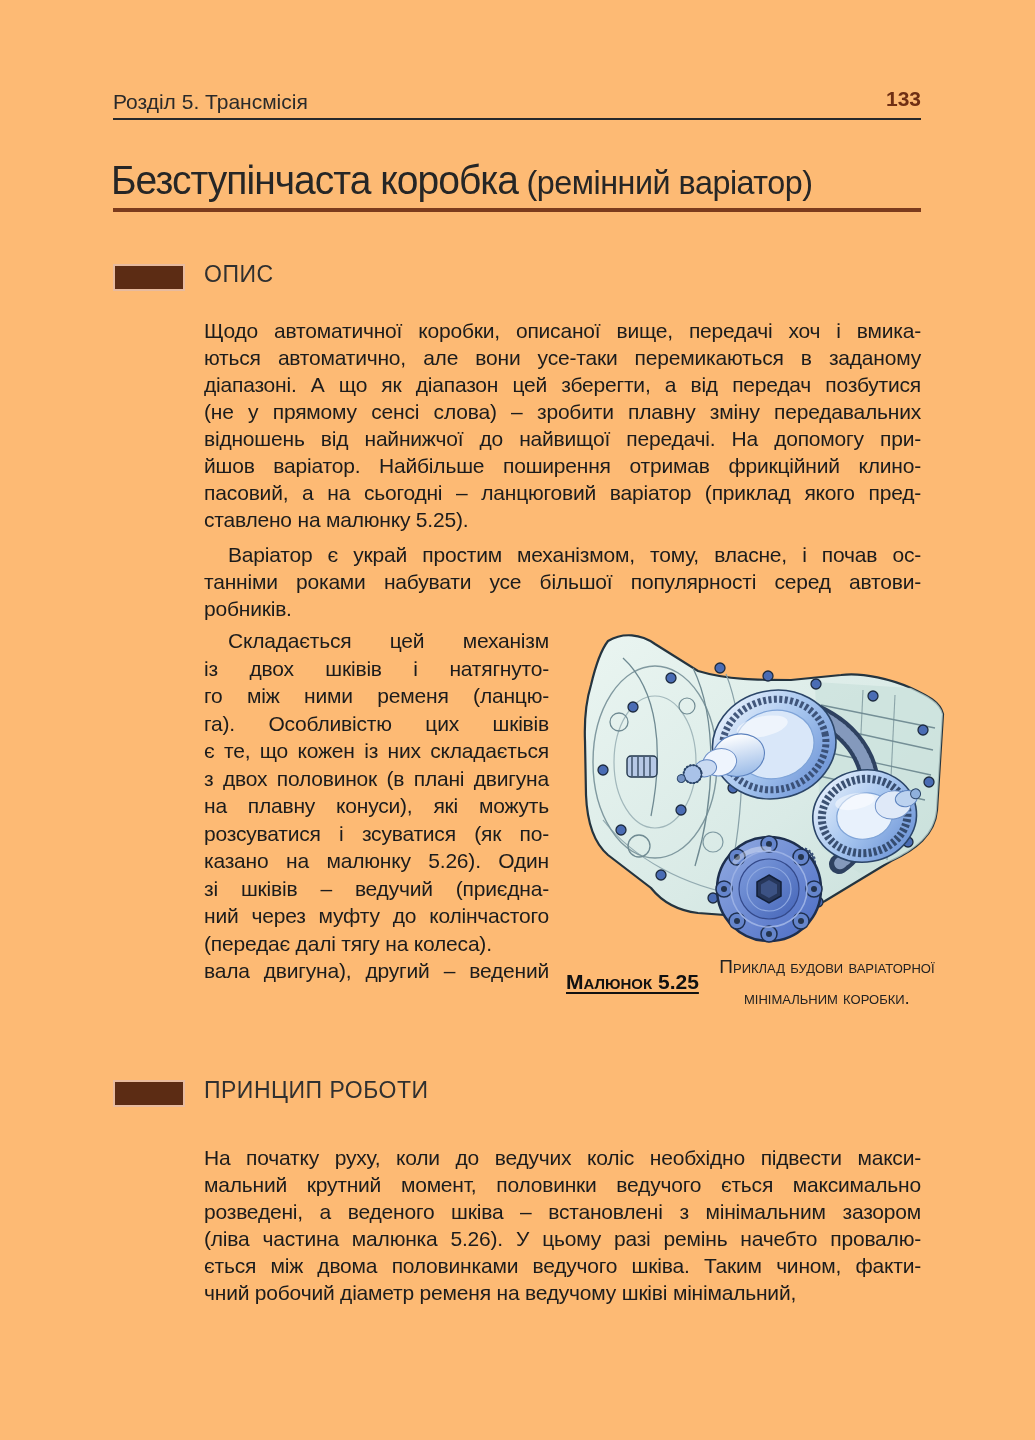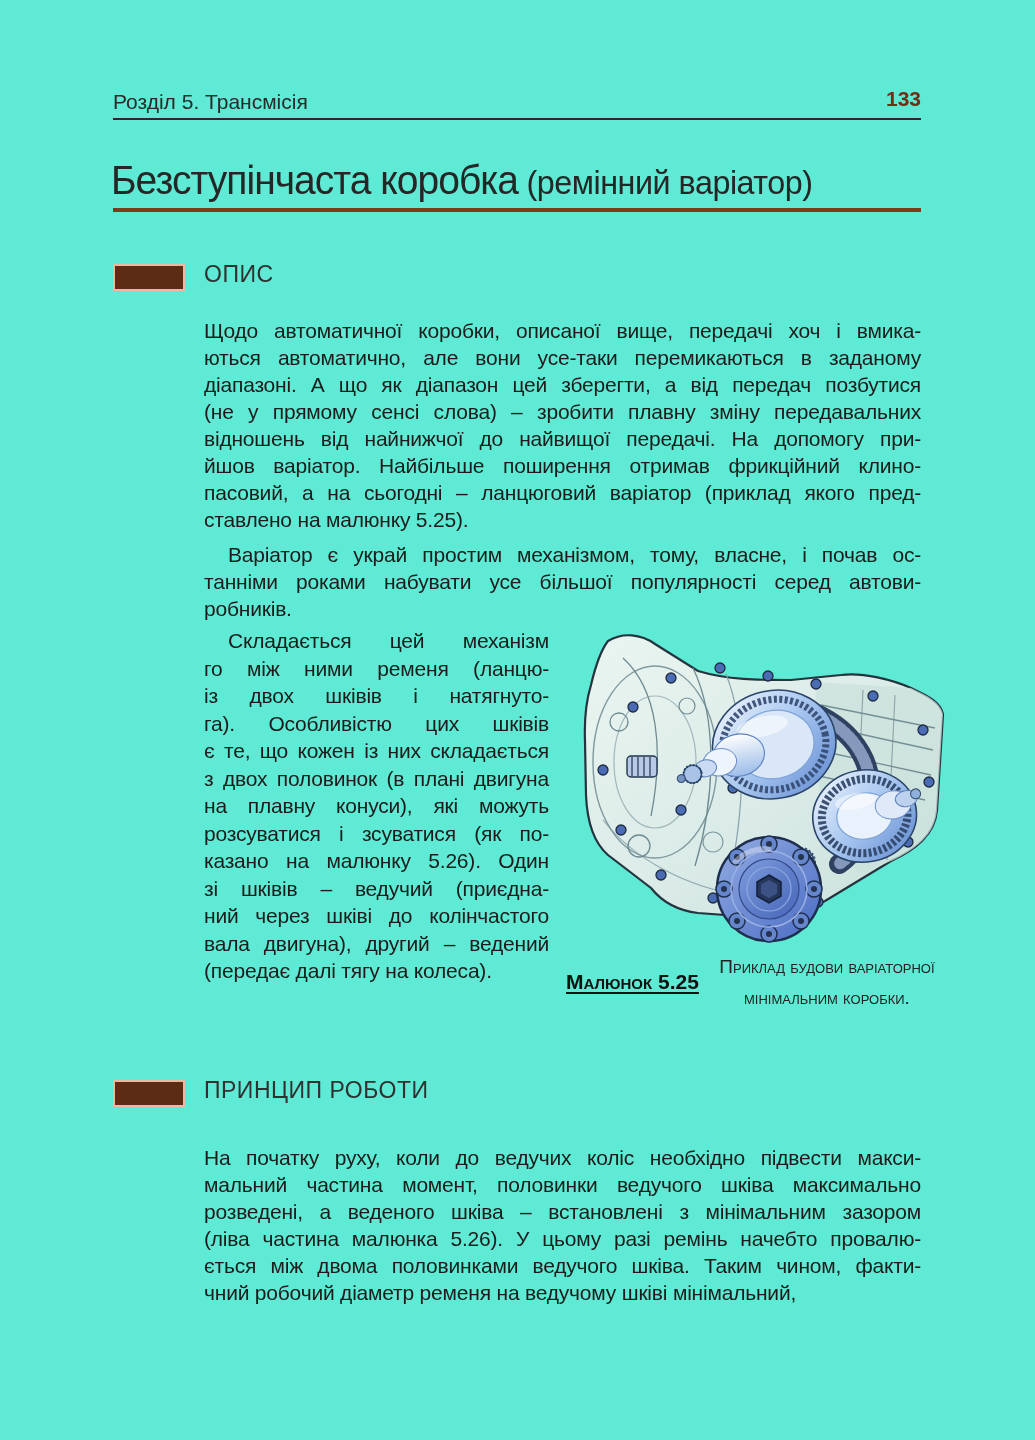--- a/index.html
+++ b/index.html
@@ -1,17 +1,17 @@
 <!DOCTYPE html>
 <html><head>
 <meta charset="utf-8">
 <style>
   html,body { margin:0; padding:0; background:#ffffff; }
   .page {
-    position:relative; width:1035px; height:1440px; background:#5eead4;
+    position:relative; width:1035px; height:1440px; background:#fdba74;
     font-family:"Liberation Sans", sans-serif; color:#1c1c1c; overflow:hidden;
   }
   .abs { position:absolute; }
 
   
   .run-chapter { left:113px; top:90px; font-size:21px; color:#2a2a2a; }
   .run-page    { left:113px; top:87px; width:808px; text-align:right; font-size:21px; font-weight:bold; }
   .head-rule   { left:113px; top:118px; width:808px; height:2px; }
 
   
@@ -73,32 +73,32 @@
       <div class="tline">пасовий, а на сьогодні – ланцюговий варіатор (приклад якого пред-</div>
       <div class="tline last">ставлено на малюнку 5.25).</div>
     </div>
   <div class="abs para p2">
       <div class="tline indent">Варіатор є украй простим механізмом, тому, власне, і почав ос-</div>
       <div class="tline">танніми роками набувати усе більшої популярності серед автови-</div>
       <div class="tline last">робників.</div>
     </div>
   <div class="abs para p3">
       <div class="tline indent">Складається цей механізм</div>
+      <div class="tline">із двох шківів і натягнуто-</div>
       <div class="tline">го між ними ременя (ланцю-</div>
-      <div class="tline">із двох шківів і натягнуто-</div>
       <div class="tline">га). Особливістю цих шківів</div>
       <div class="tline">є те, що кожен із них складається</div>
       <div class="tline">з двох половинок (в плані двигуна</div>
       <div class="tline">на плавну конуси), які можуть</div>
       <div class="tline">розсуватися і зсуватися (як по-</div>
       <div class="tline">казано на малюнку 5.26). Один</div>
       <div class="tline">зі шківів – ведучий (приєдна-</div>
-      <div class="tline">ний через шківі до колінчастого</div>
+      <div class="tline">ний через муфту до колінчастого</div>
+      <div class="tline last">(передає далі тягу на колеса).</div>
       <div class="tline">вала двигуна), другий – ведений</div>
-      <div class="tline last">(передає далі тягу на колеса).</div>
     </div>
 
   <div class="abs fig">
     <svg viewBox="0 0 394 336" xmlns="http://www.w3.org/2000/svg">
       <defs>
         <linearGradient id="gHous" x1="0" y1="0" x2="1" y2="1">
           <stop offset="0" stop-color="#eaf5f1"></stop>
             <stop offset="0.6" stop-color="#d9eae6"></stop>
             <stop offset="1" stop-color="#c8dfda"></stop>
         </linearGradient>
@@ -241,20 +241,20 @@
         <div class="tline">Приклад будови варіаторної</div>
         <div class="tline last">мінімальним коробки.</div>
       </span>
   </div>
 
   <div class="abs marker marker-2" style="background: rgb(92, 44, 20); border-color: rgb(232, 187, 158);"></div>
   <div class="abs sec-head sec-head-2">ПРИНЦИП РОБОТИ</div>
 
   <div class="abs para p4">
       <div class="tline">На початку руху, коли до ведучих коліс необхідно підвести макси-</div>
-      <div class="tline">мальний частина момент, половинки ведучого шківа максимально</div>
+      <div class="tline">мальний крутний момент, половинки ведучого ється максимально</div>
       <div class="tline">розведені, а веденого шківа – встановлені з мінімальним зазором</div>
       <div class="tline">(ліва частина малюнка 5.26). У цьому разі ремінь начебто провалю-</div>
       <div class="tline">ється між двома половинками ведучого шківа. Таким чином, факти-</div>
       <div class="tline last">чний робочий діаметр ременя на ведучому шківі мінімальний,</div>
     </div>
 
 </div>
 
 </body></html>

